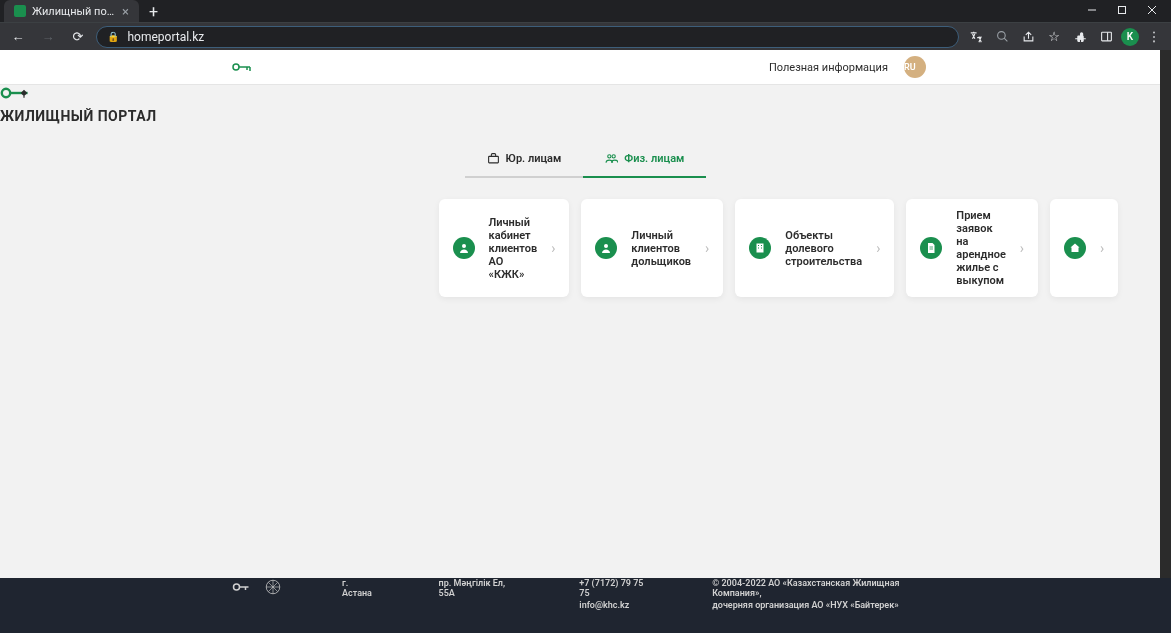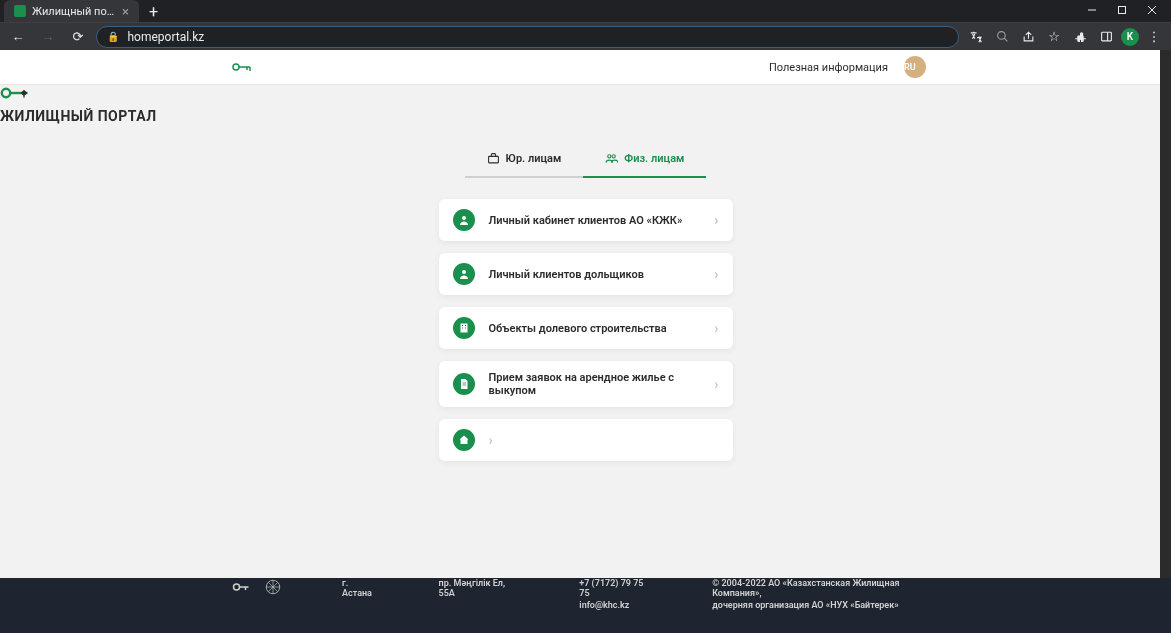--- a/index.html
+++ b/index.html
@@ -37,21 +37,21 @@
     .hero { text-align: left; }
     .big-logo { display: inline-flex; align-items: center; justify-content: center; margin-bottom: 6px; }
     .big-logo svg { width: 30px; height: 18px; }
     .hero-title { font-size: 14px; font-weight: 700; color: #2c2c2c; letter-spacing: 0.5px; }
 
     .tabs { display: flex; justify-content: center; margin-top: 20px; border-bottom: 1px solid transparent; }
     .tab-item { display: flex; align-items: flex-start; gap: 6px; padding: 8px 22px; font-size: 11px; font-weight: 600; color: #2c2c2c; border-bottom: 2px solid #d0d0d0; cursor: pointer; }
     .tab-item.active { color: #1a8f4e; border-bottom-color: #1a8f4e; }
     .tab-icon { font-size: 12px; }
 
-    .card-list { display: flex; flex-direction: column; gap: 12px; width: 294px; margin: 20px auto 0; }
+    .card-list { display: flex; flex-direction: row; gap: 12px; width: 294px; margin: 20px auto 0; }
     .card { display: flex; align-items: center; gap: 14px; background: #fff; border-radius: 6px; padding: 10px 14px; box-shadow: 0 2px 6px rgba(0,0,0,0.06); cursor: pointer; }
     .card-icon { width: 22px; height: 22px; border-radius: 50%; background: #1a8f4e; display: flex; align-items: center; justify-content: center; color: #fff; font-size: 12px; flex-shrink: 0; }
     .card-label { flex: 1; font-size: 11px; font-weight: 600; color: #2c2c2c; }
     .card-chevron { color: #bdbdbd; font-size: 14px; }
 
     .footer { position: absolute; bottom: 0; left: 0; right: 0; height: 55px; background: #1f2530; display: flex; align-items: flex-start; padding: 0 232px; color: #d0d0d0; font-size: 9px; gap: 60px; }
     .footer-logos { display: flex; align-items: center; gap: 14px; }
     .flogo { width: 18px; height: 18px; color: #d0d0d0; }
     .footer-col { display: flex; flex-direction: column; gap: 2px; font-weight: 600; }
     .scrollbar { position: absolute; right: 0; top: 0; width: 11px; height: 100%; background: #2b2b2b; }

